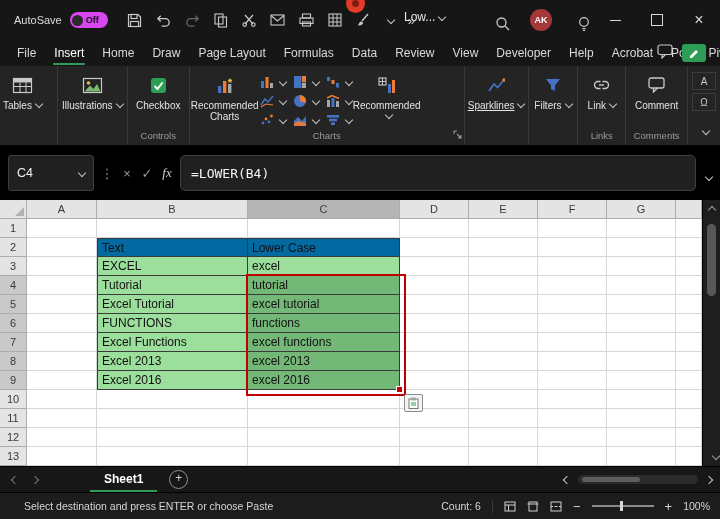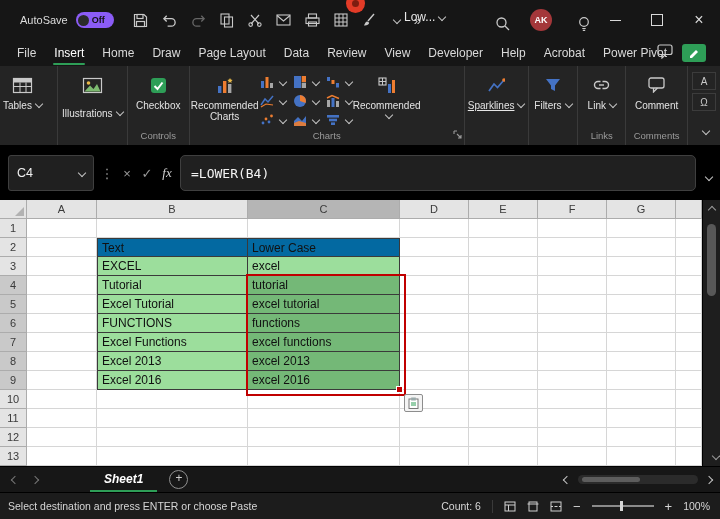--- a/index.html
+++ b/index.html
@@ -5,23 +5,23 @@
   html,body{margin:0;padding:0;}
   body{
     width:720px;height:519px;position:relative;overflow:hidden;
     background:#161616;color:#e6e6e6;
     font-family:"Liberation Sans",sans-serif;
     -webkit-font-smoothing:antialiased;
   }
   .band{position:absolute;left:0;width:720px;}
 
   
-  #titlebar{top:0;height:40px;display:flex;align-items:center;padding-left:20px;box-sizing:border-box;}
+  #titlebar{top:0;height:40px;display:flex;align-items:center;padding-left:14px;box-sizing:border-box;}
   .tb-txt{font-size:11px;color:#dcdcdc;}
-  .toggle{width:38px;height:16px;background:#8b5cf6;border-radius:9px;margin:0 12px 0 8px;position:relative;display:flex;align-items:center;}
+  .toggle{width:38px;height:16px;background:#d946ef;border-radius:9px;margin:0 12px 0 8px;position:relative;display:flex;align-items:center;}
   .toggle .knob{width:11px;height:11px;border-radius:50%;background:#2b2b2b;margin-left:2px;}
   .toggle .state{font-size:9px;color:#111;margin-left:3px;font-weight:bold;}
   .tbtn{display:flex;align-items:center;justify-content:center;height:28px;padding:0 7px;}
   .dim{opacity:.45;}
   .chev{display:inline-block;width:5px;height:5px;border-right:1.4px solid #c4c4c4;border-bottom:1.4px solid #c4c4c4;transform:rotate(45deg);margin-left:4px;vertical-align:2px;}
   .chev.lt{transform:rotate(135deg);margin:0;}
   .chev.rt{transform:rotate(-45deg);margin:0;}
   .chev.up{transform:rotate(-135deg);margin:0;}
   #red-dot{position:absolute;left:346px;top:-6px;width:19px;height:19px;border-radius:50%;background:#e23b27;z-index:5;display:flex;align-items:center;justify-content:center;}
   #red-dot:after{content:"";width:7px;height:7px;border-radius:50%;background:#7e1d10;}
@@ -84,31 +84,31 @@
   #red-handle{position:absolute;left:396px;top:186px;width:7px;height:7px;background:#C00000;border:1px solid #fff;box-sizing:border-box;}
   #paste-btn{position:absolute;left:404px;top:194px;width:17px;height:16px;background:#f4f4f4;border:1px solid #8d8d8d;border-radius:2px;display:flex;align-items:center;justify-content:center;}
 
   
   #vscroll{position:absolute;left:702px;top:200px;width:18px;height:266px;background:#1e1e1e;border-left:1px solid #000;}
   #vthumb{position:absolute;left:4px;top:24px;width:9px;height:72px;background:#585858;border-radius:5px;}
   #vscroll .chev{position:absolute;left:6px;border-color:#9a9a9a;}
   #vup{top:7px;}#vdn{bottom:7px;}
 
   
-  #tabbar{top:466px;height:26px;background:#171717;border-top:1px solid #000;display:flex;align-items:center;box-sizing:border-box;font-style:italic;}
+  #tabbar{top:466px;height:26px;background:#171717;border-top:1px solid #000;display:flex;align-items:center;box-sizing:border-box;}
   .tab-nav{display:flex;gap:14px;padding-left:12px;opacity:.55;}
   #sheet-tab{margin-left:52px;height:100%;display:flex;align-items:center;padding:0 14px;color:#fff;font-size:12px;font-weight:bold;border-bottom:2px solid #2E9E57;box-sizing:border-box;}
   #new-sheet{width:17px;height:17px;border:1px solid #8f8f8f;border-radius:50%;color:#cfcfcf;font-size:12px;line-height:15px;text-align:center;margin-left:12px;}
   #hscroll{margin-left:auto;display:flex;align-items:center;gap:8px;padding-right:8px;}
   #htrack{width:120px;height:9px;background:#2b2b2b;border-radius:5px;position:relative;}
   #hthumb{position:absolute;left:4px;top:2px;width:58px;height:5px;background:#5d5d5d;border-radius:3px;}
 
   
   #statusbar{top:492px;height:27px;background:#1c1c1c;border-top:1px solid #000;display:flex;align-items:center;box-sizing:border-box;font-size:10.5px;color:#d6d6d6;}
-  #status-msg{padding-left:8px;}
+  #status-msg{padding-left:24px;}
   #status-right{margin-left:auto;display:flex;align-items:center;gap:11px;padding-right:10px;}
   .vsep{width:1px;height:13px;background:#3a3a3a;}
   .ztrack{width:62px;height:2px;background:#8a8a8a;position:relative;}
   .zthumb{position:absolute;left:28px;top:-4px;width:3px;height:10px;background:#d6d6d6;}
   .zbtn{font-size:13px;color:#d6d6d6;}
   svg{display:block;}
 </style>
 </head>
 <body>
 
@@ -232,20 +232,21 @@
       <span>×</span>
     </span>
 </div>
 
 <div class="band" id="menubar">
   <span class="menu-item">File</span>
   <span class="menu-item active">Insert</span>
   <span class="menu-item">Home</span>
   <span class="menu-item">Draw</span>
   <span class="menu-item">Page Layout</span>
+  <span class="menu-item">Formulas</span>
   <span class="menu-item">Data</span>
   <span class="menu-item">Review</span>
   <span class="menu-item">View</span>
   <span class="menu-item">Developer</span>
   <span class="menu-item">Help</span>
   <span class="menu-item">Acrobat</span>
   <span class="menu-item">Power Pivot</span>
 </div>
 <span id="comment-top">
   <span><svg width="17" height="15" viewBox="0 0 17 15">
@@ -273,21 +274,21 @@
             </svg>
           </span>
         <span><span>Tables</span><span class="chev"></span></span>
       </div>
     </div>
     <div class="rlabel"></div>
   </div>
 
   <div class="rgroup" style="width:70px;">
     <div class="rbody">
-      <div class="rbtn" style="width:64px;gap:8px;">
+      <div class="rbtn" style="width:64px;">
         <span class="ric">
             <svg width="21" height="17" viewBox="0 0 21 17">
               <rect x="1.5" y="1.5" width="18" height="14" fill="none" stroke="#c9c9c9" stroke-width="1.2"></rect>
               <circle cx="6.5" cy="6" r="1.8" fill="#E9B949"></circle>
               <path d="M2.5 14.5 L8 8.5 L11.5 12 L15 7 L18.5 14.5 Z" fill="#7CB96F"></path>
             </svg>
           </span>
         <span><span>Illustrations</span><span class="chev"></span></span>
       </div>
     </div>

